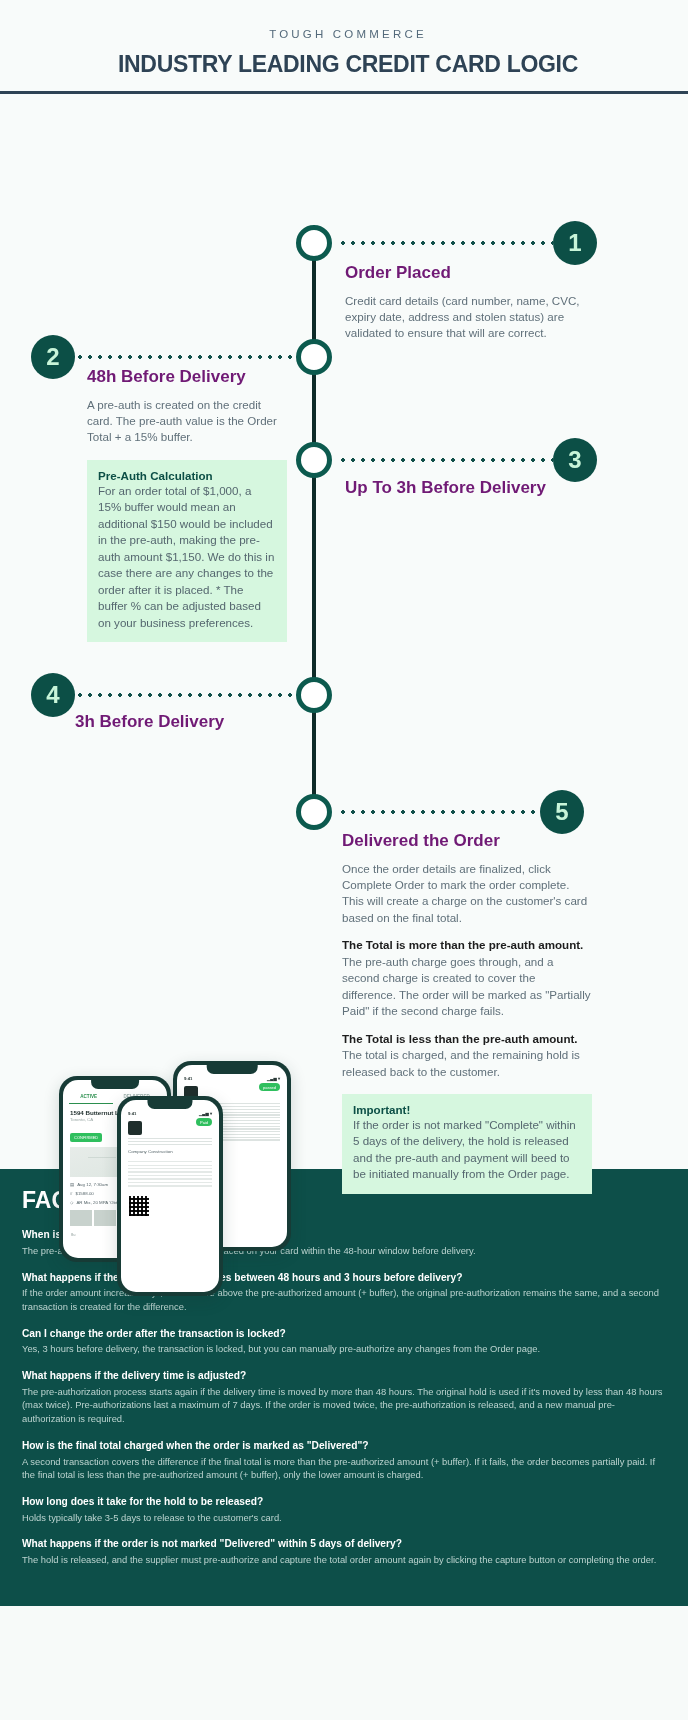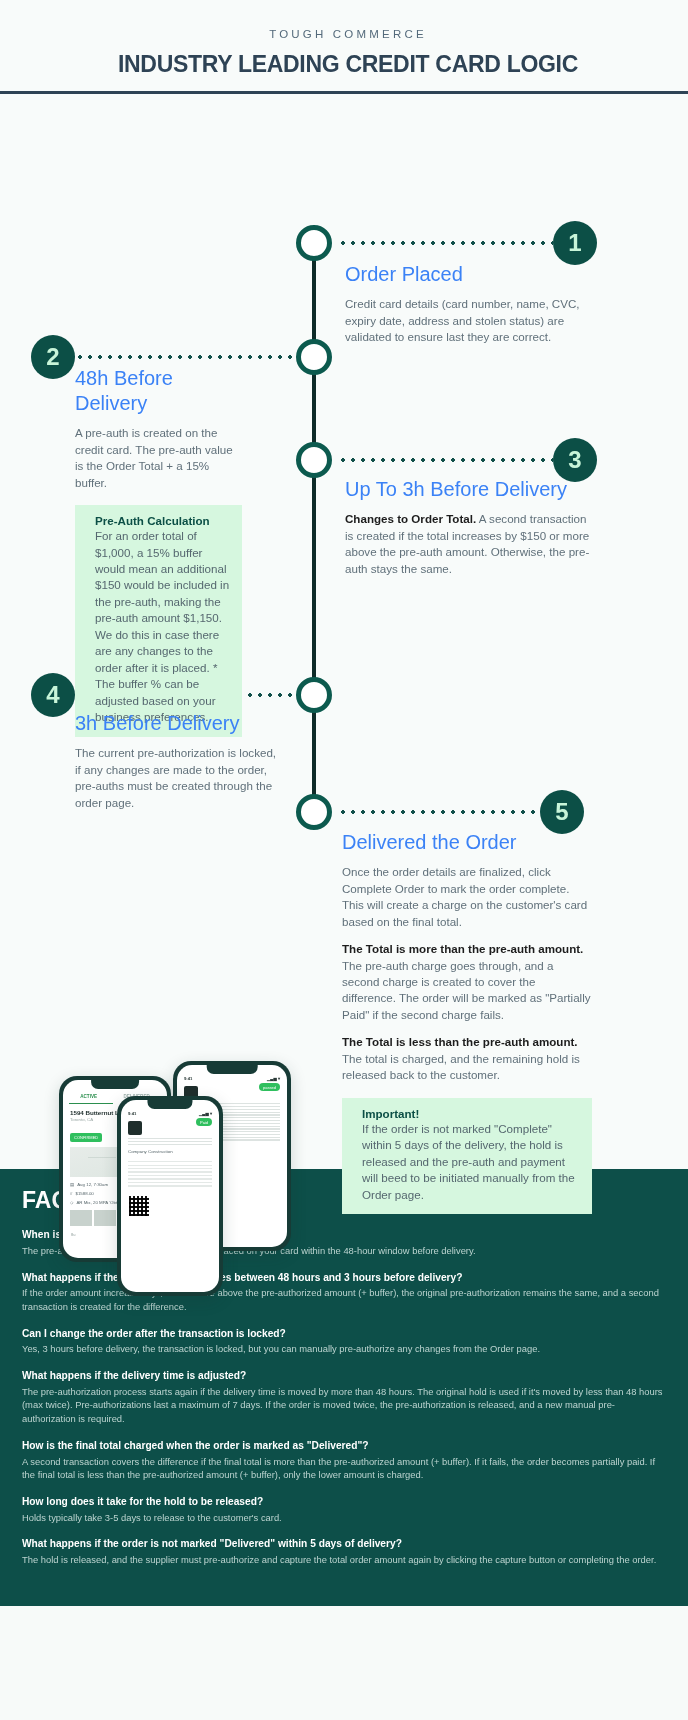--- a/index.html
+++ b/index.html
@@ -80,37 +80,37 @@
     position: absolute;
     height: 4px;
     z-index: 2;
     background-image: radial-gradient(circle, #12504a 1.9px, rgba(0,0,0,0) 2px);
     background-size: 10px 4px;
     background-repeat: repeat-x;
   }
 
   .block { position: absolute; z-index: 3; }
   .block h3 {
-    font-size: 20px;
-    font-weight: 400;
-    color: #3b82f6;
+    font-size: 17px;
+    font-weight: 700;
+    color: #701a75;
     margin-bottom: 9px;
     line-height: 1.25;
   }
   .block p {
     font-size: 11.6px;
     line-height: 1.42;
     color: #60707a;
     margin-bottom: 11px;
   }
   .block p b { color: #1d1d1d; font-weight: 700; }
 
   .callout {
     background: #d6f7df;
-    padding: 9px 11px 11px 20px;
+    padding: 9px 11px 11px 11px;
     margin-top: 14px;
   }
   .callout h4 {
     font-size: 11.6px;
     font-weight: 700;
     color: #0c4f46;
     margin-bottom: 1px;
   }
   .callout p {
     font-size: 11.6px;
@@ -207,51 +207,47 @@
 
   <div class="timeline">
 
     <div class="spine"></div>
 
     <div class="node" style="top:131px;"></div>
     <div class="dots" style="left:338px; top:147px; width:215px;"></div>
     <div class="badge" style="left:553px; top:127px;">1</div>
     <div class="block" style="left:345px; top:168px; width:250px;">
       <h3>Order Placed</h3>
-      <p>Credit card details (card number, name, CVC, expiry date, address and stolen status) are validated to ensure last they are correct.</p>
+      <p>Credit card details (card number, name, CVC, expiry date, address and stolen status) are validated to ensure that will are correct.</p>
     </div>
 
     <div class="node" style="top:245px;"></div>
     <div class="dots" style="left:75px; top:261px; width:221px;"></div>
     <div class="badge" style="left:31px; top:241px;">2</div>
-    <div class="block" style="left:75px; top:272px; width:167px;">
+    <div class="block" style="left:87px; top:272px; width:200px;">
       <h3>48h Before Delivery</h3>
       <p>A pre-auth is created on the credit card. The pre-auth value is the Order Total + a 15% buffer.</p>
       <div class="callout">
         <h4>Pre-Auth Calculation</h4>
         <p>For an order total of $1,000, a 15% buffer would mean an additional $150 would be included in the pre-auth, making the pre-auth amount $1,150. We do this in case there are any changes to the order after it is placed. * The buffer % can be adjusted based on your business preferences.</p>
       </div>
     </div>
 
     <div class="node" style="top:348px;"></div>
     <div class="dots" style="left:338px; top:364px; width:215px;"></div>
     <div class="badge" style="left:553px; top:344px;">3</div>
     <div class="block" style="left:345px; top:383px; width:250px;">
       <h3>Up To 3h Before Delivery</h3>
-      <p>
-        <b>Changes to Order Total.</b><span> A second transaction is created if the total increases by $150 or more above the pre-auth amount. Otherwise, the pre-auth stays the same.</span>
-      </p>
     </div>
 
     <div class="node" style="top:583px;"></div>
     <div class="dots" style="left:75px; top:599px; width:221px;"></div>
     <div class="badge" style="left:31px; top:579px;">4</div>
     <div class="block" style="left:75px; top:617px; width:205px;">
       <h3>3h Before Delivery</h3>
-      <p>The current pre-authorization is locked, if any changes are made to the order, pre-auths must be created through the order page.</p>
     </div>
 
     <div class="node" style="top:700px;"></div>
     <div class="dots" style="left:338px; top:716px; width:205px;"></div>
     <div class="badge" style="left:540px; top:696px;">5</div>
     <div class="block" style="left:342px; top:736px; width:250px;">
       <h3>Delivered the Order</h3>
       <p>Once the order details are finalized, click Complete Order to mark the order complete. This will create a charge on the customer's card based on the final total.</p>
       <p>
         <b>The Total is more than the pre-auth amount.</b><span> The pre-auth charge goes through, and a second charge is created to cover the difference. The order will be marked as "Partially Paid" if the second charge fails.</span>

